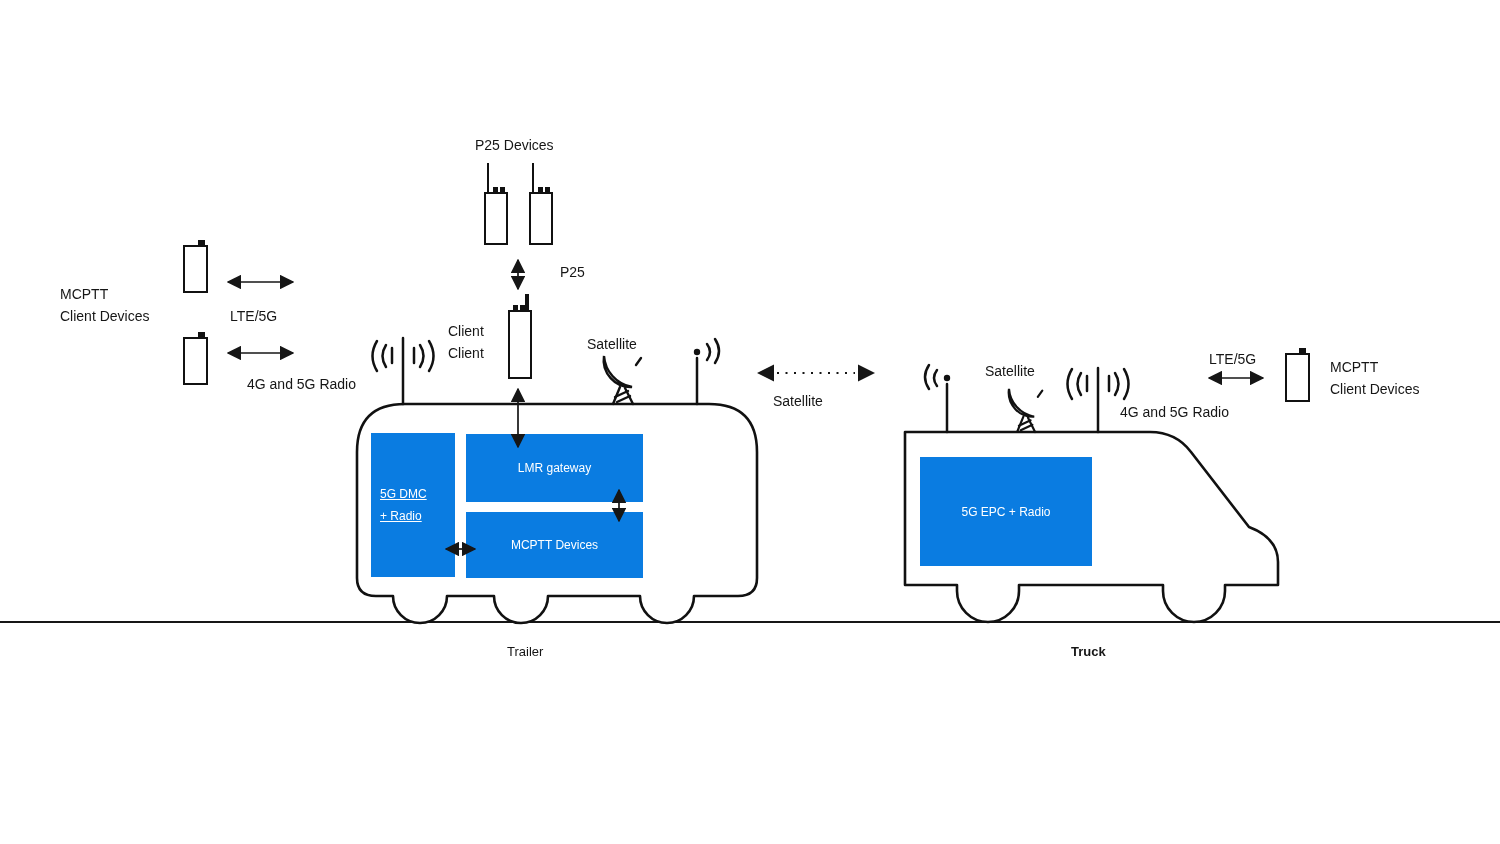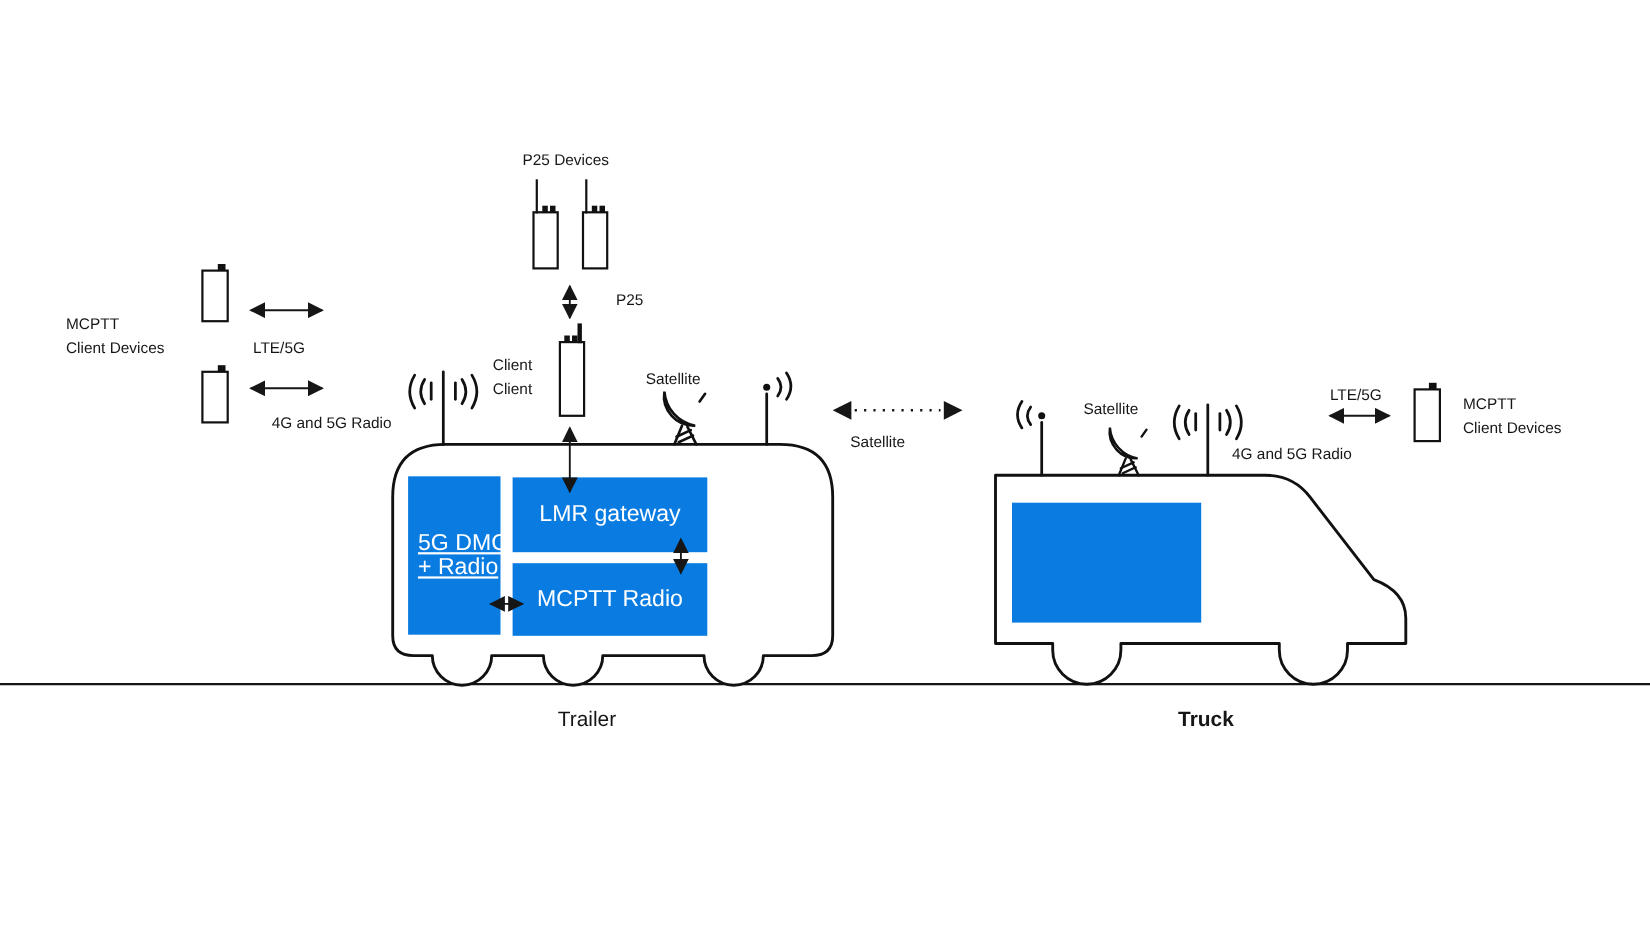--- a/index.html
+++ b/index.html
@@ -2,24 +2,24 @@
 <html><head>
 <meta charset="utf-8">
 <style>
   html,body{margin:0;padding:0;background:#ffffff;}
   .canvas{
     position:relative;width:1500px;height:844px;overflow:hidden;
     font-family:"Liberation Sans",sans-serif;color:#161616;background:#fff;
   }
   svg.layer{position:absolute;left:0;top:0;}
   .lbl{position:absolute;font-size:14px;line-height:22px;white-space:nowrap;color:#161616;}
-  .caption{position:absolute;font-size:19px;color:#161616;white-space:nowrap;}
+  .caption{position:absolute;font-size:13px;color:#161616;white-space:nowrap;}
   .boxtext{
     position:absolute;display:flex;align-items:center;justify-content:center;
-    color:#ffffff;font-size:21px;line-height:22px;text-align:center;white-space:nowrap;
+    color:#ffffff;font-size:12px;line-height:22px;text-align:center;white-space:nowrap;
   }
   .boxtext.left{justify-content:flex-start;padding-left:9px;text-align:left;}
   
   .device{position:absolute;background:#ffffff;border:2.5px solid #111;box-sizing:border-box;}
   .device .nub{position:absolute;background:#111;}
   .device .ant{position:absolute;background:#111;}
 </style>
 </head>
 <body>
 
@@ -164,18 +164,19 @@
     <div>Client Devices</div>
   </div>
 
   <div class="boxtext left" style="left:371px;top:433px;width:84px;height:144px;text-decoration:underline;">
     <div>
       <div>5G DMC</div>
       <div>+ Radio</div>
     </div>
   </div>
   <div class="boxtext" style="left:466px;top:434px;width:177px;height:68px;">LMR gateway</div>
-  <div class="boxtext" style="left:466px;top:512px;width:177px;height:66px;">MCPTT Radio</div>
+  <div class="boxtext" style="left:466px;top:512px;width:177px;height:66px;">MCPTT Devices</div>
+  <div class="boxtext" style="left:920px;top:457px;width:172px;height:109px;">5G EPC + Radio</div>
 
   <div class="caption" style="left:507px;top:644px;">Trailer</div>
   <div class="caption" style="left:1071px;top:644px;font-weight:bold;">Truck</div>
 
 </div>
 
 </body></html>

